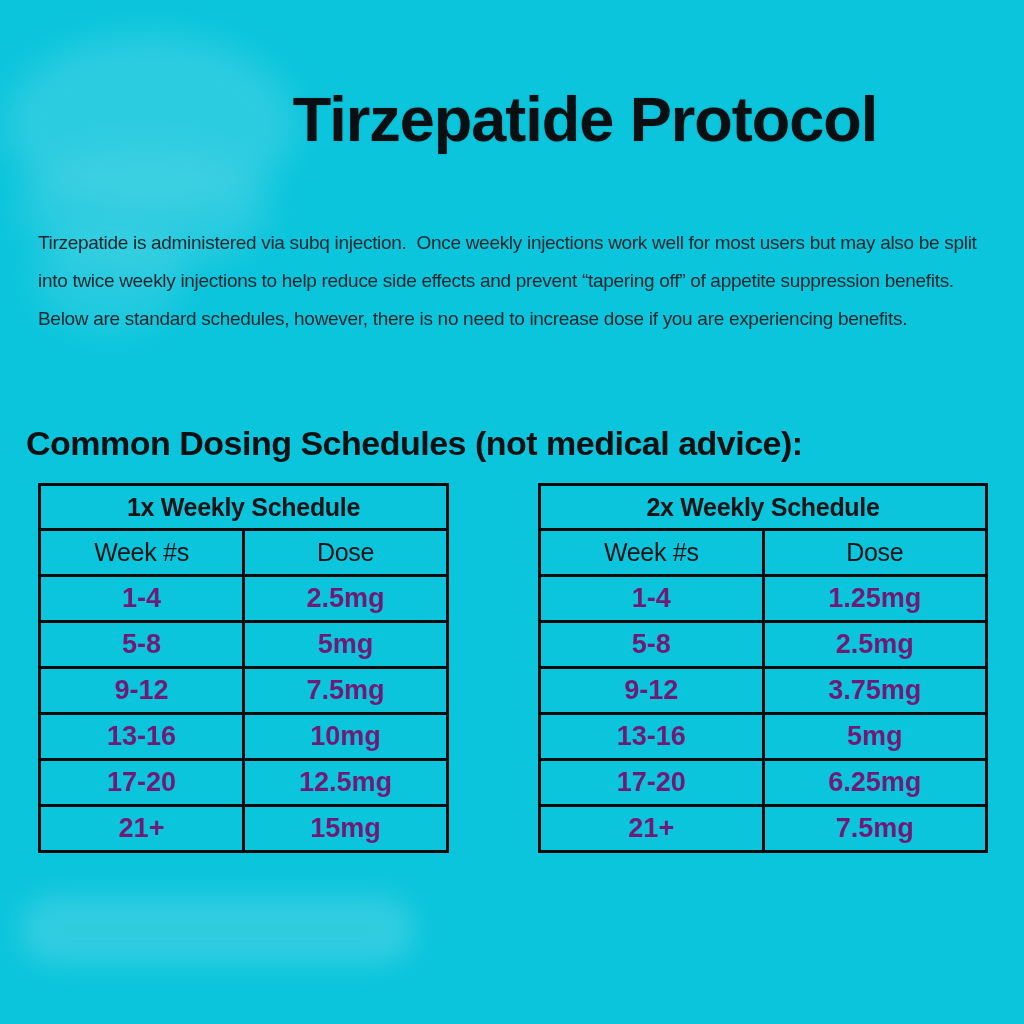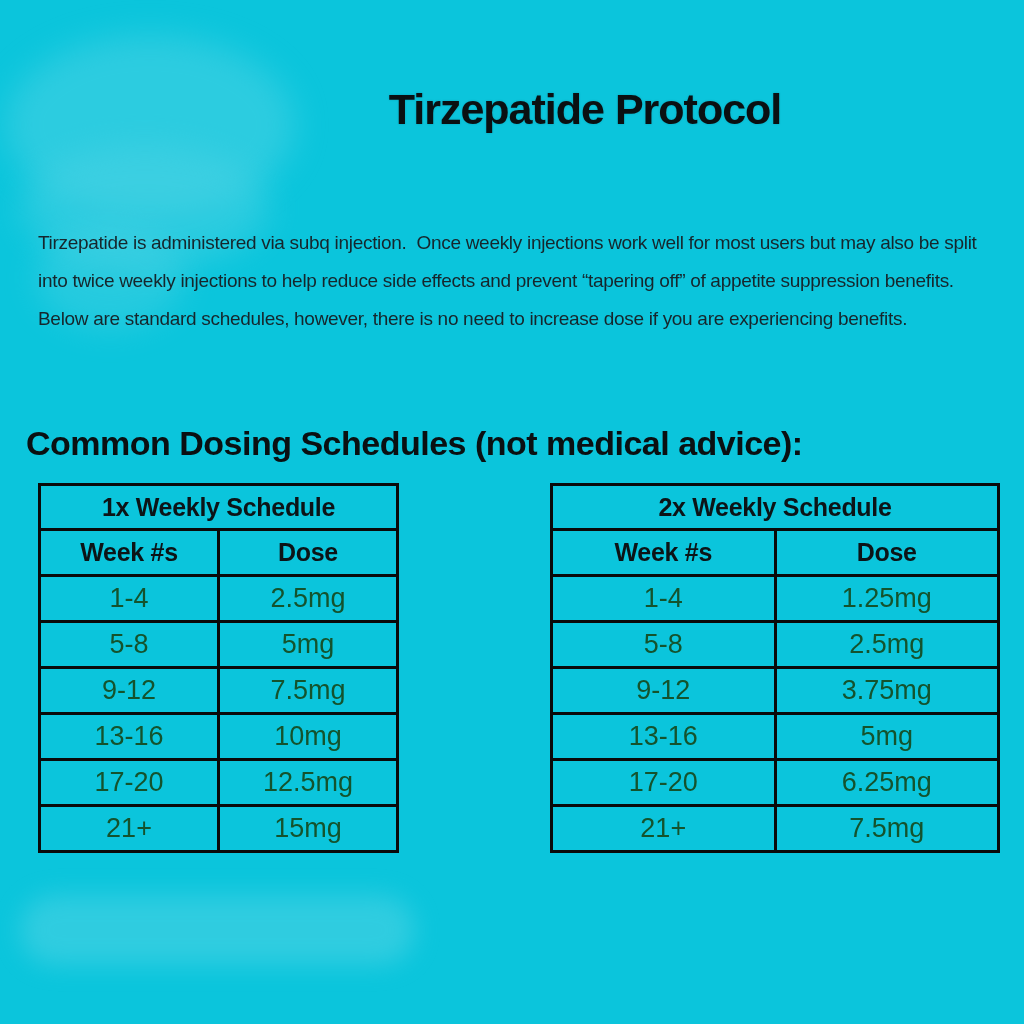--- a/index.html
+++ b/index.html
@@ -22,21 +22,21 @@
   .smudge-a { left: 5px;  top: 35px;  width: 290px; height: 180px; opacity: .50; }
   .smudge-b { left: 20px; top: 145px; width: 250px; height: 125px; opacity: .45; }
   .smudge-c { left: 35px; top: 225px; width: 150px; height: 105px; opacity: .40; }
   .smudge-d { left: 20px; top: 895px; width: 395px; height: 70px;  opacity: .55; border-radius: 40px; filter: blur(12px); }
   .page-title {
     position: absolute;
     top: 88px; left: 0;
     width: 1024px;
     padding-left: 146px;
     text-align: center;
-    font-size: 43px;
+    font-size: 63px;
     font-weight: 800;
     letter-spacing: -1px;
     line-height: 1;
     color: #0a1012;
     text-shadow: 0 0 2px rgba(6,60,70,0.25);
   }
   .intro {
     position: absolute;
     top: 224px; left: 38px;
     width: 950px;
@@ -53,31 +53,31 @@
     font-weight: 800;
     letter-spacing: -0.5px;
     color: #0a1012;
   }
   table.sched {
     position: absolute;
     top: 483px;
     border-collapse: collapse;
     table-layout: fixed;
   }
-  table.sched.left  { left: 38px;  width: 361px; }
-  table.sched.right { left: 550px; width: 450px; }
+  table.sched.left  { left: 38px;  width: 411px; }
+  table.sched.right { left: 538px; width: 450px; }
   .sched th, .sched td {
     border: 3px solid #0a0a0a;
     text-align: center;
     vertical-align: middle;
     padding: 0;
   }
   .sched .t-title th { height: 45px; font-size: 25px; font-weight: 700; letter-spacing: -0.3px; }
-  .sched .t-cols th  { height: 46px; font-size: 25px; font-weight: 700; letter-spacing: -0.3px; }
-  .sched td          { height: 46px; font-size: 27px; font-weight: 400; color: #14532d; }
+  .sched .t-cols th  { height: 46px; font-size: 25px; font-weight: 400; letter-spacing: -0.3px; }
+  .sched td          { height: 46px; font-size: 27px; font-weight: 700; color: #701a75; }
 </style>
 </head>
 <body>
 
 <div class="canvas">
 
   <div class="smudge smudge-a"></div>
   <div class="smudge smudge-b"></div>
   <div class="smudge smudge-c"></div>
   <div class="smudge smudge-d"></div>

